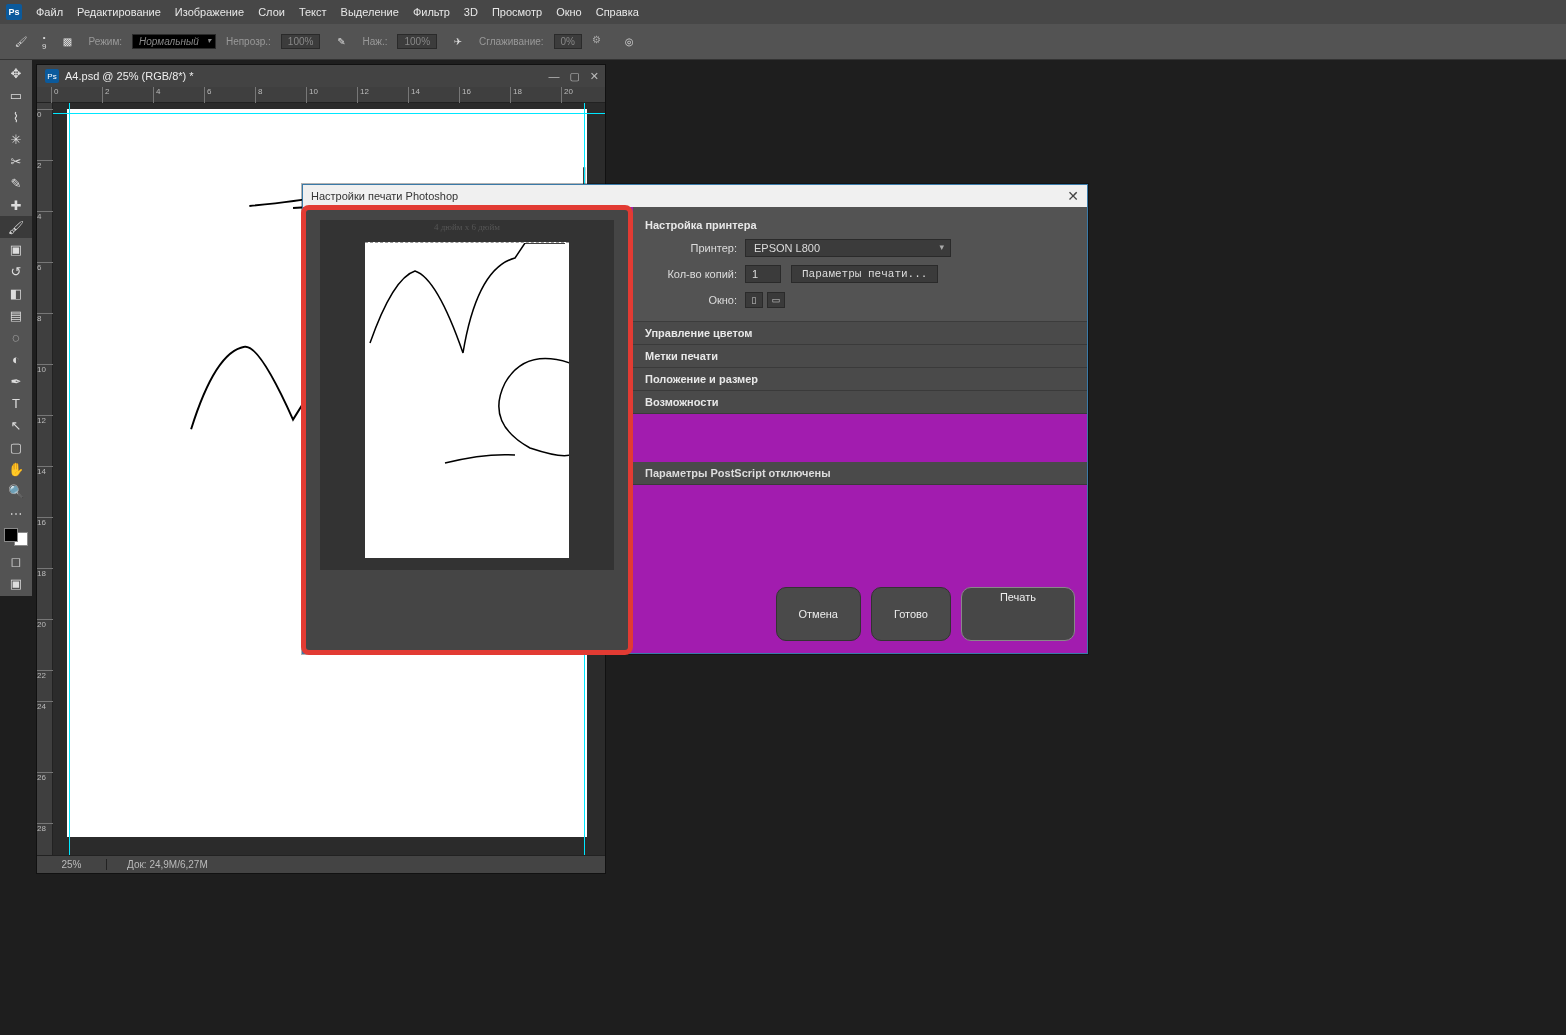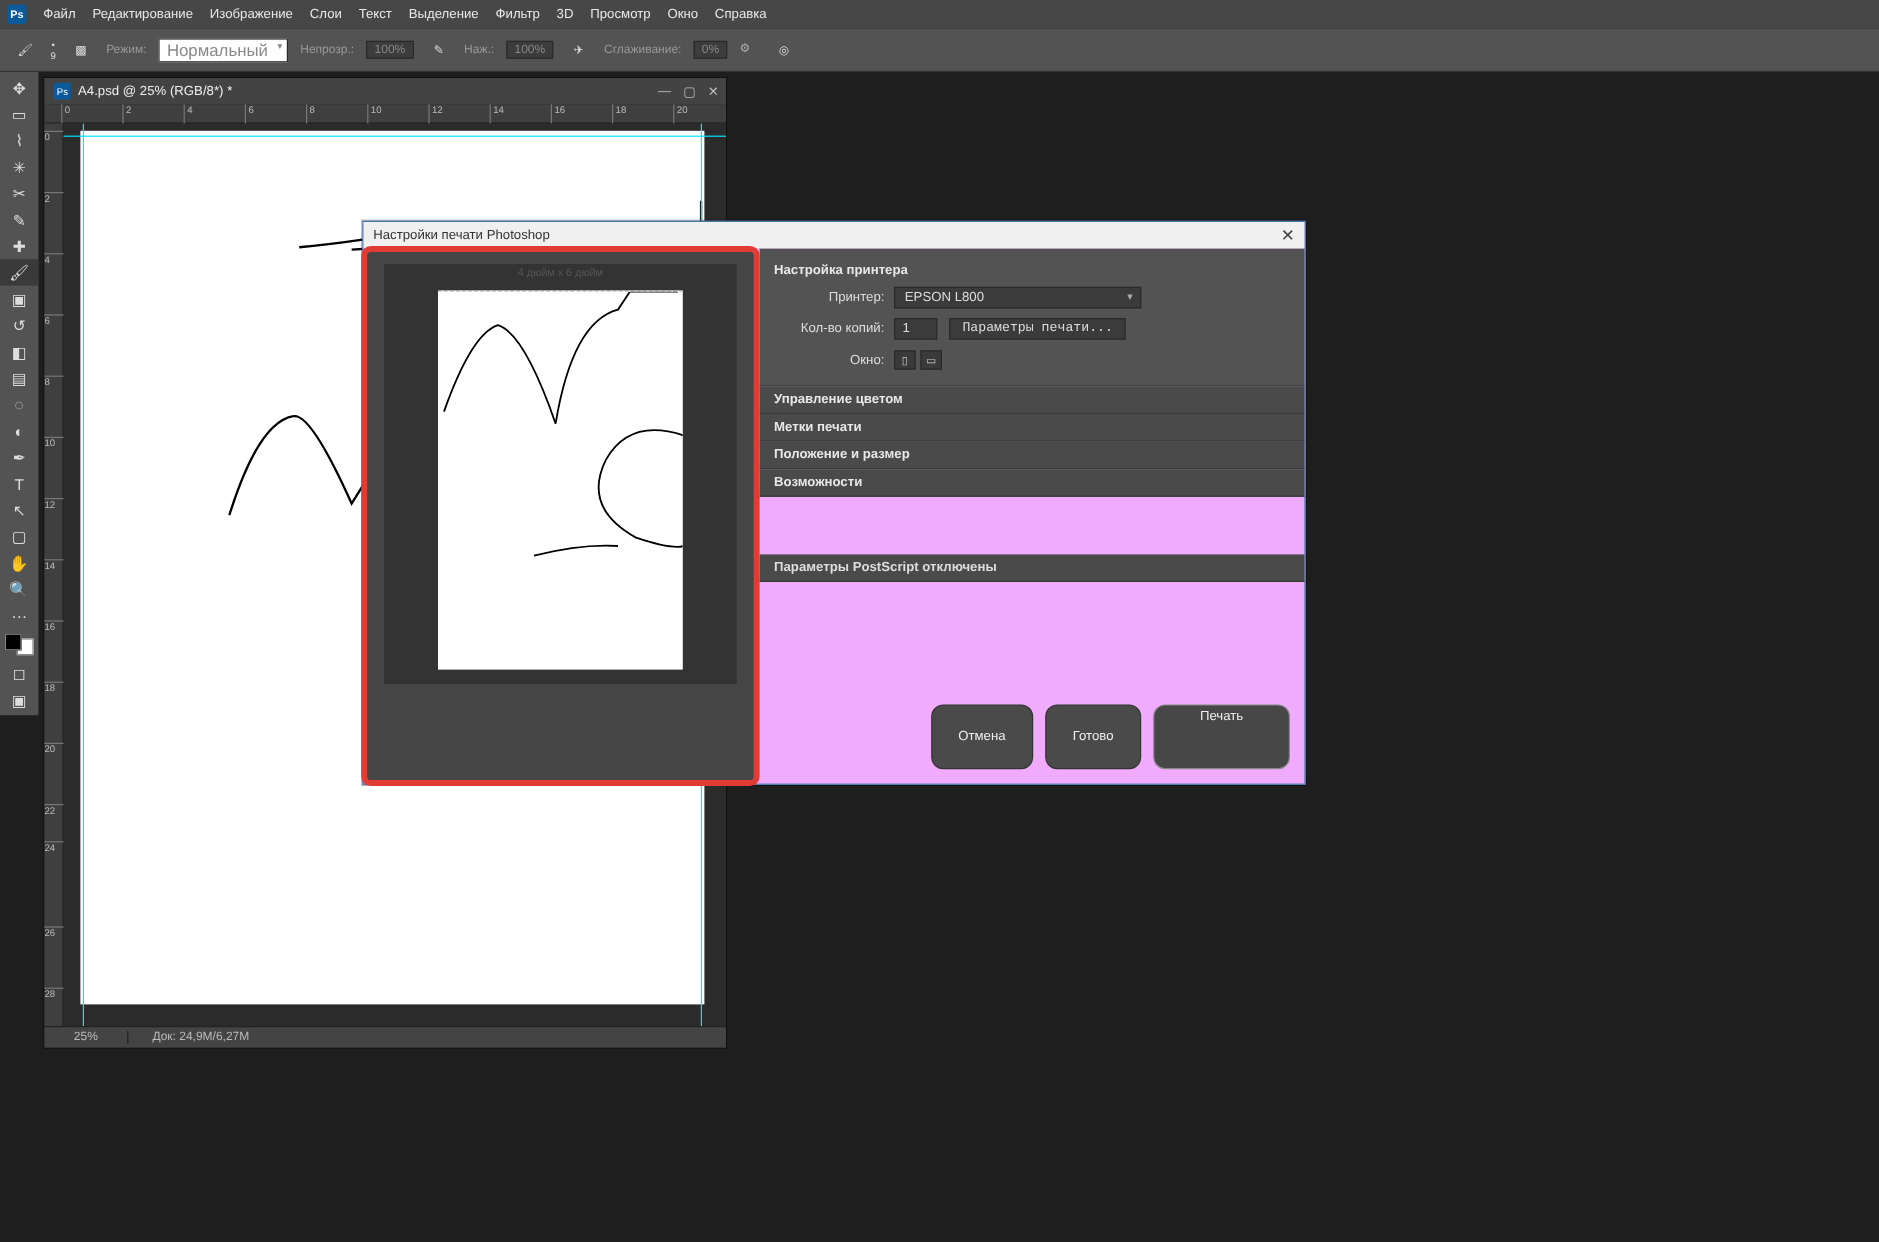--- a/index.html
+++ b/index.html
@@ -7,21 +7,21 @@
 
 
 .menubar { height: 24px; background: #474747; display: flex; align-items: center; padding: 0 6px; gap: 14px; color: #e8e8e8; }
 .menubar .ps-icon { width: 16px; height: 16px; background: #0b5a9c; display: inline-flex; align-items: center; justify-content: center; color: #fff; font-weight: bold; font-size: 9px; border-radius: 2px; }
 .menubar span { cursor: default; font-size: 11px; }
 
 
 .optbar { height: 36px; background: #535353; display: flex; align-items: center; padding: 0 10px; gap: 10px; color: #999; font-size: 10px; border-bottom:1px solid #333;}
 .optbar .tool-ic { width: 22px; height: 22px; display:flex; align-items:center; justify-content:center; color:#ddd;}
 .optbar .numbox { background:#3c3c3c; border:1px solid #2a2a2a; padding:1px 6px; color:#888; font-size:10px; }
-.optbar .sel { background:#ffffff; border:1px solid #2a2a2a; padding:1px 16px 1px 6px; color:#888; font-size:14px; position:relative;}
+.optbar .sel { background:#000000; border:1px solid #2a2a2a; padding:1px 16px 1px 6px; color:#888; font-size:10px; position:relative;font-style:italic;}
 .optbar .sel::after{content:"▾"; position:absolute; right:4px; font-size:8px;}
 .optbar .gear{width:16px;height:16px;color:#aaa;}
 
 
 .workarea { position:absolute; top:60px; left:0; right:0; bottom:0; background:#1e1e1e; }
 
 
 .toolbox { position:absolute; top:60px; left:0; width:32px; background:#535353; display:flex; flex-direction:column; padding:2px 0; gap:0; }
 .toolbox .tbtn{ width:32px; height:22px; display:flex; align-items:center; justify-content:center; color:#ddd; font-size:13px; cursor:default; position:relative;}
 .toolbox .tbtn.active{ background:#3a3a3a; }
@@ -41,27 +41,27 @@
 .docwin .rulerv .tick{position:absolute;left:0;width:16px;border-top:1px solid #777;padding-top:0;line-height:10px;}
 .docwin .canvas{flex:1;background:#2b2b2b;position:relative;}
 .docwin .canvas .page{position:absolute;left:14px;top:6px;right:18px;bottom:18px;background:#fff;}
 .docwin .canvas .guide-v{position:absolute;top:0;bottom:0;width:1px;background:#00e7ff;}
 .docwin .canvas .guide-h{position:absolute;left:0;right:0;height:1px;background:#00e7ff;}
 .docwin .status{height:18px;background:#444;border-top:1px solid #222;display:flex;align-items:center;font-size:10px;color:#bbb;}
 .docwin .status .zoom{width:70px;text-align:center;border-right:1px solid #222;}
 .docwin .status .docinfo{padding-left:20px;}
 
 
-.printdlg{position:absolute; left:302px; top:184px; width:786px; height:470px; background:#f0abfc; border:1px solid #3a7aa8; box-shadow:0 0 0 1px rgba(0,0,0,.3);}
+.printdlg{position:absolute; left:302px; top:184px; width:786px; height:470px; background:#a21caf; border:1px solid #3a7aa8; box-shadow:0 0 0 1px rgba(0,0,0,.3);}
 .printdlg .dlgtitle{height:22px;background:#f0f0f0;color:#333;display:flex;align-items:center;padding:0 8px;font-size:11px;position:relative;}
 .printdlg .dlgtitle .close{position:absolute;right:8px;font-size:14px;color:#444;}
 .printdlg .dlgbody{display:flex;height:calc(100% - 22px);}
 .printdlg .leftpane{width:332px;background:#454545;border:5px solid #e23b33;border-radius:8px;position:relative; margin:-2px 0 -2px -2px;}
 .printdlg .leftpane .preview-outer{background:#333;margin:10px 14px 0 14px;padding:8px;height:350px;position:relative;}
-.printdlg .leftpane .preview-label{position:absolute;top:2px;left:0;right:0;text-align:center;font-size:9px;color:#555;}
+.printdlg .leftpane .preview-label{position:absolute;top:2px;left:0;right:0;text-align:center;font-size:9px;color:#555;font-family:Liberation Serif, serif;}
 .printdlg .leftpane .preview-page{background:#fff;margin:14px auto 0;width:204px;height:316px;position:relative;overflow:hidden;border-top:1px dashed #999;}
 .printdlg .leftpane .checks{margin:6px 0 0 86px;display:flex;flex-direction:column;gap:4px;color:#888;font-size:11px;}
 .printdlg .leftpane .checks label{display:flex;align-items:center;gap:6px;}
 .printdlg .leftpane .checks .cb{width:11px;height:11px;border:1px solid #666;background:#4a4a4a;}
 .printdlg .rightpane{flex:1;display:flex;flex-direction:column;}
 .printdlg .section{background:#535353;}
 .printdlg .sect-setup{padding:8px 0 8px 0;border-bottom:1px solid #3c3c3c;}
 .printdlg .sect-setup .hdr{font-weight:bold;color:#e8e8e8;font-size:11px;padding:4px 12px;}
 .printdlg .field{display:flex;align-items:center;height:26px;}
 .printdlg .field .lbl{width:112px;text-align:right;padding-right:8px;color:#ddd;font-size:11px;}

